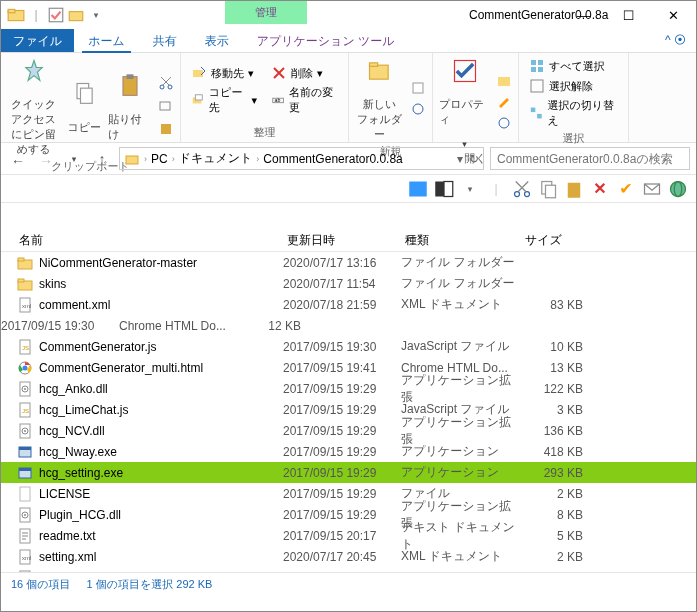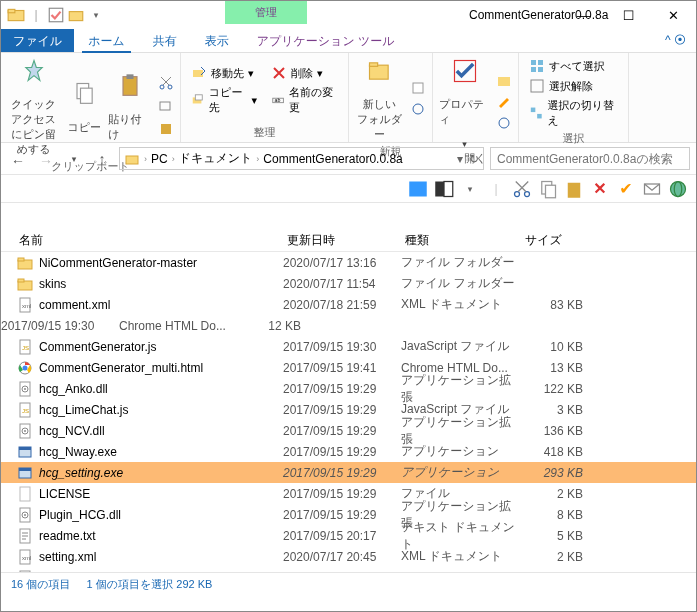--- a/index.html
+++ b/index.html
@@ -35,21 +35,21 @@
 .searchbox { width: 200px; border: 1px solid #ccc; height: 23px; padding: 0 6px; color: #701a75; font-size: 12px; }
 .toolbar2 { display: flex; justify-content: flex-end; align-items: center; height: 28px; padding: 0 8px; gap: 6px; border-bottom: 1px solid #e5e5e5; }
 .tbicon { width: 20px; height: 20px; display: flex; align-items: center; justify-content: center; }
 .colhead { display: flex; height: 24px; border-bottom: 1px solid #e8e8e8; font-size: 12px; margin-top: 25px; }
 .col-name { width: 282px; padding: 4px 18px; }
 .col-date { width: 118px; padding: 4px 4px; }
 .col-type { width: 120px; padding: 4px 4px; }
 .col-size { width: 70px; padding: 4px 4px; text-align: left; }
 .filelist { overflow: auto; height: 320px; }
 .row { display: flex; height: 21px; align-items: center; font-size: 12px; }
-.row.selected { background: #fdba74; font-style: italic; }
+.row.selected { background: #84cc16; }
 .row .c-name { width: 282px; padding: 0 16px; display: flex; align-items: center; gap: 6px; }
 .row .c-date { width: 118px; color: #555; }
 .row .c-type { width: 120px; color: #555; }
 .row .c-size { width: 70px; color: #555; text-align: right; padding-right: 8px; }
 .ficon { width: 16px; height: 16px; flex-shrink: 0; }
 .status { border-top: 1px solid #e5e5e5; padding: 4px 10px; font-size: 11px; color: #1968B3; display: flex; gap: 16px; }
 </style>
 </head>
 <body>
 

